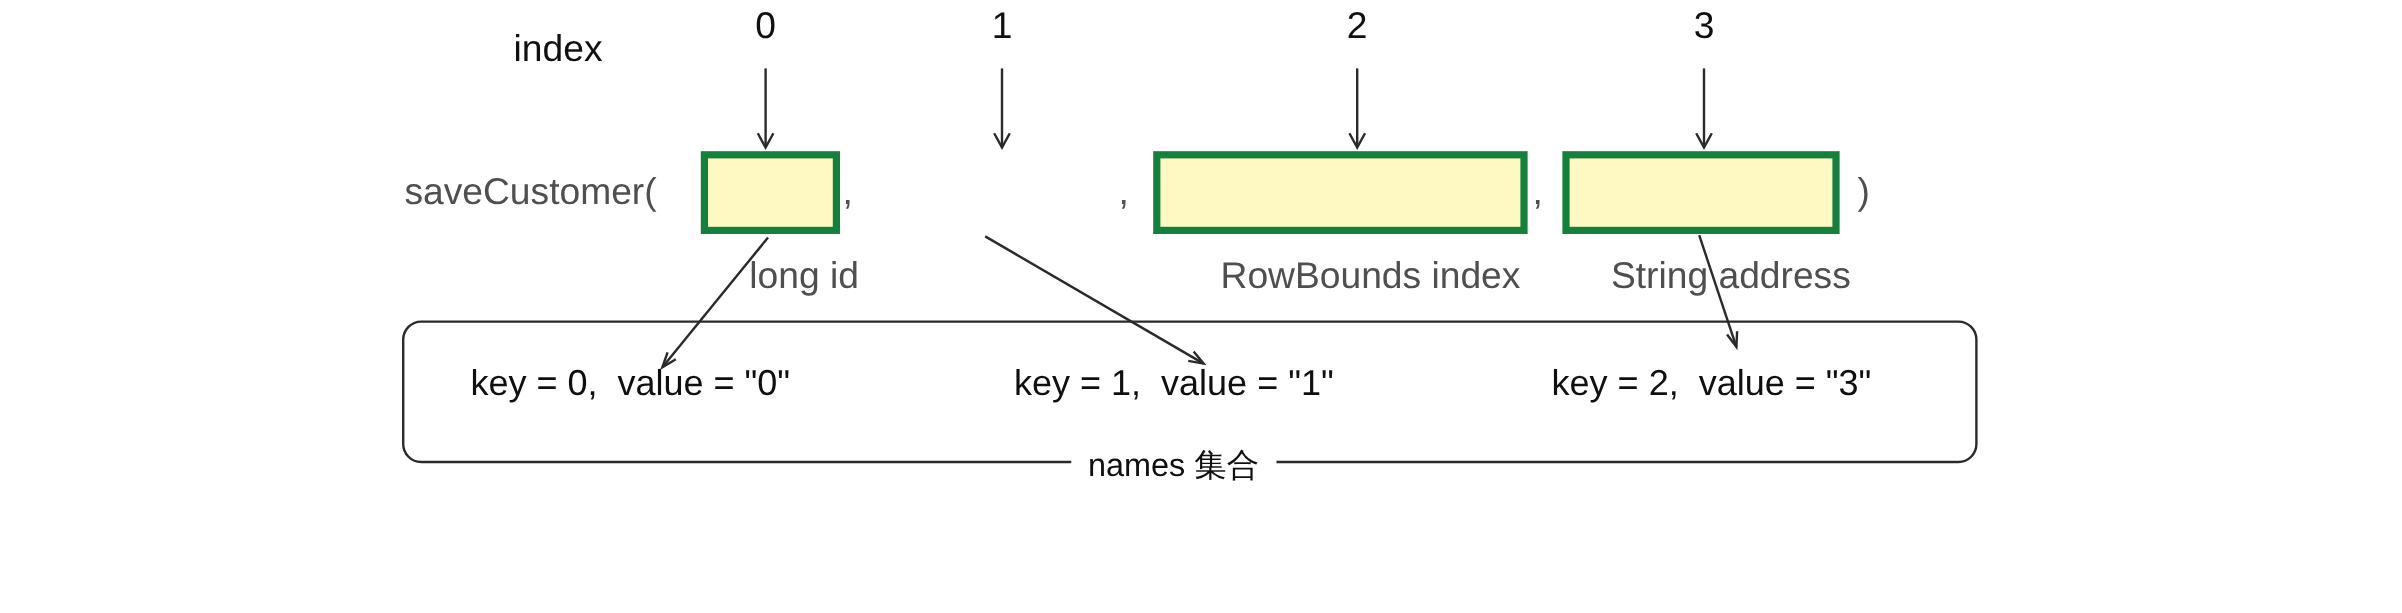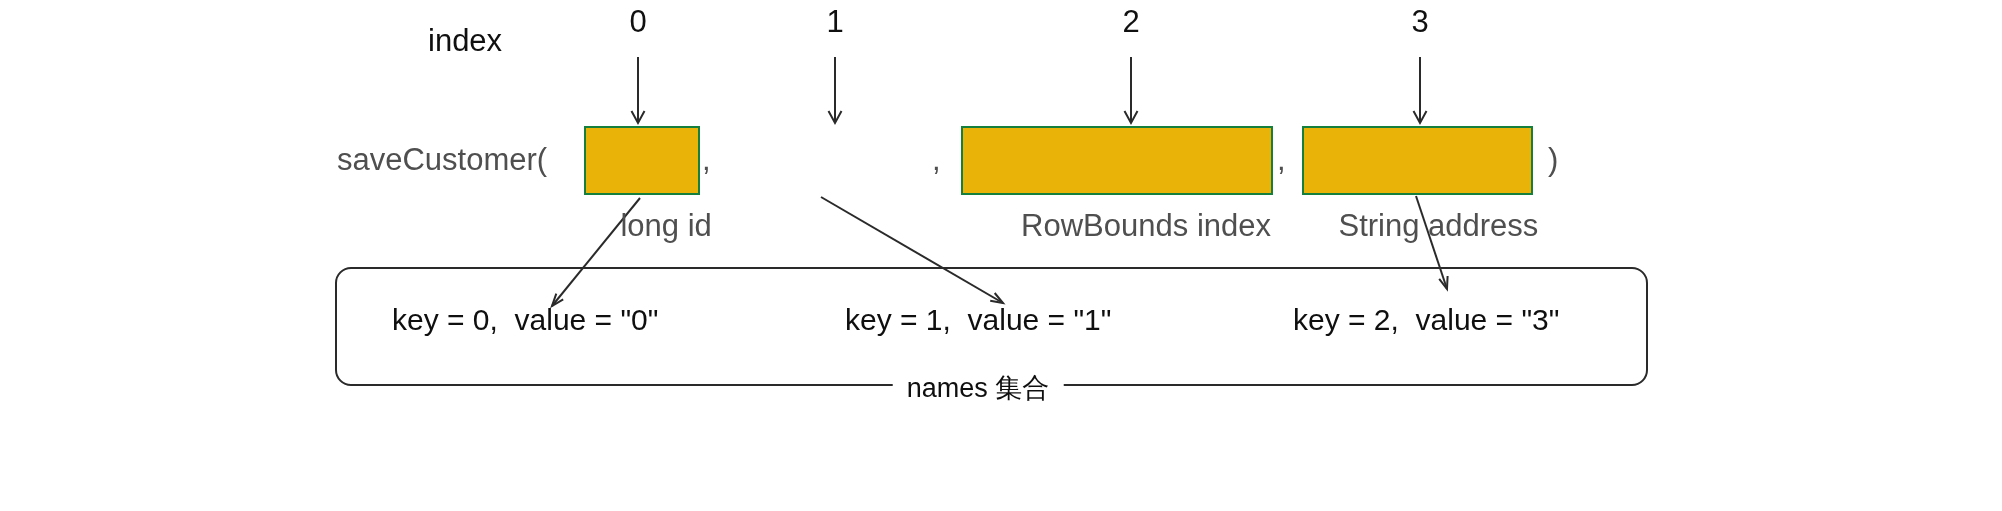--- a/index.html
+++ b/index.html
@@ -43,22 +43,22 @@
     line-height: 67px;
     font-size: 31px;
     color: #4f4f4f;
     white-space: pre;
   }
   .param-box {
     position: absolute;
     top: 126px;
     height: 69px;
     box-sizing: border-box;
-    border: 2px solid #15803d;
-    background: #eab308;
+    border: 6px solid #15803d;
+    background: #fef9c3;
     text-align: right;
     line-height: 65px;
     font-size: 31px;
     color: #4f4f4f;
     white-space: pre;
   }
   .map-box {
     position: absolute;
     left: 335px; top: 267px;
     width: 1313px; height: 119px;

